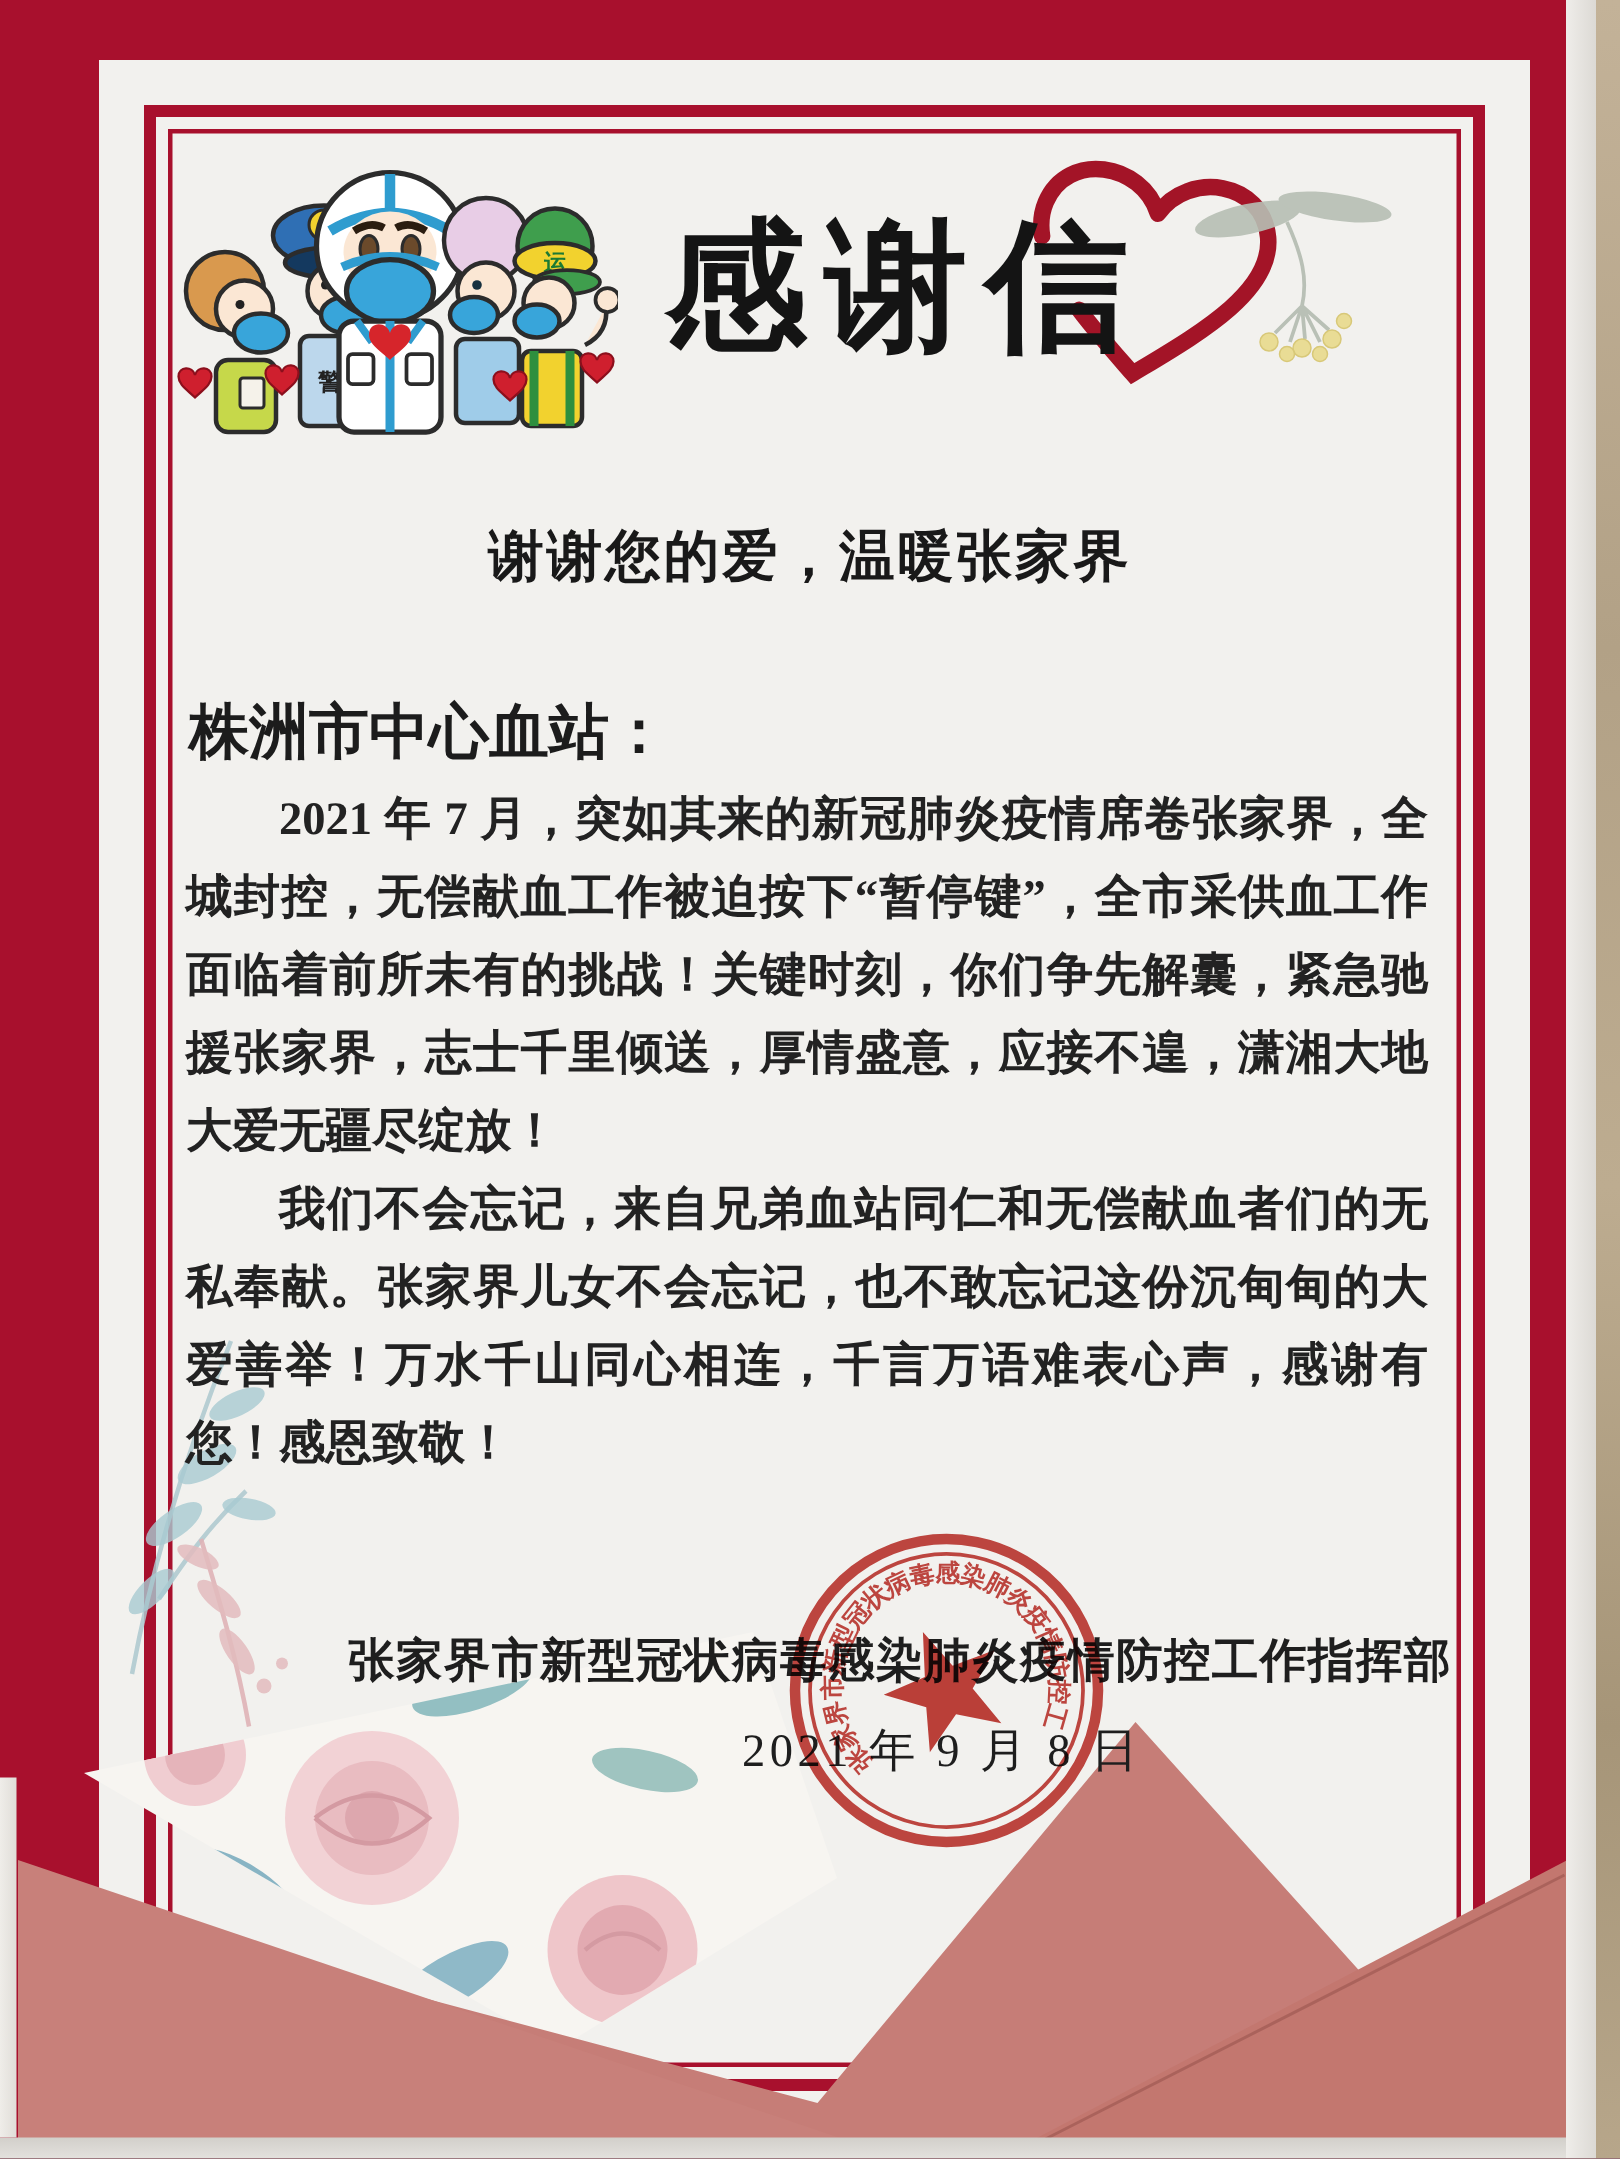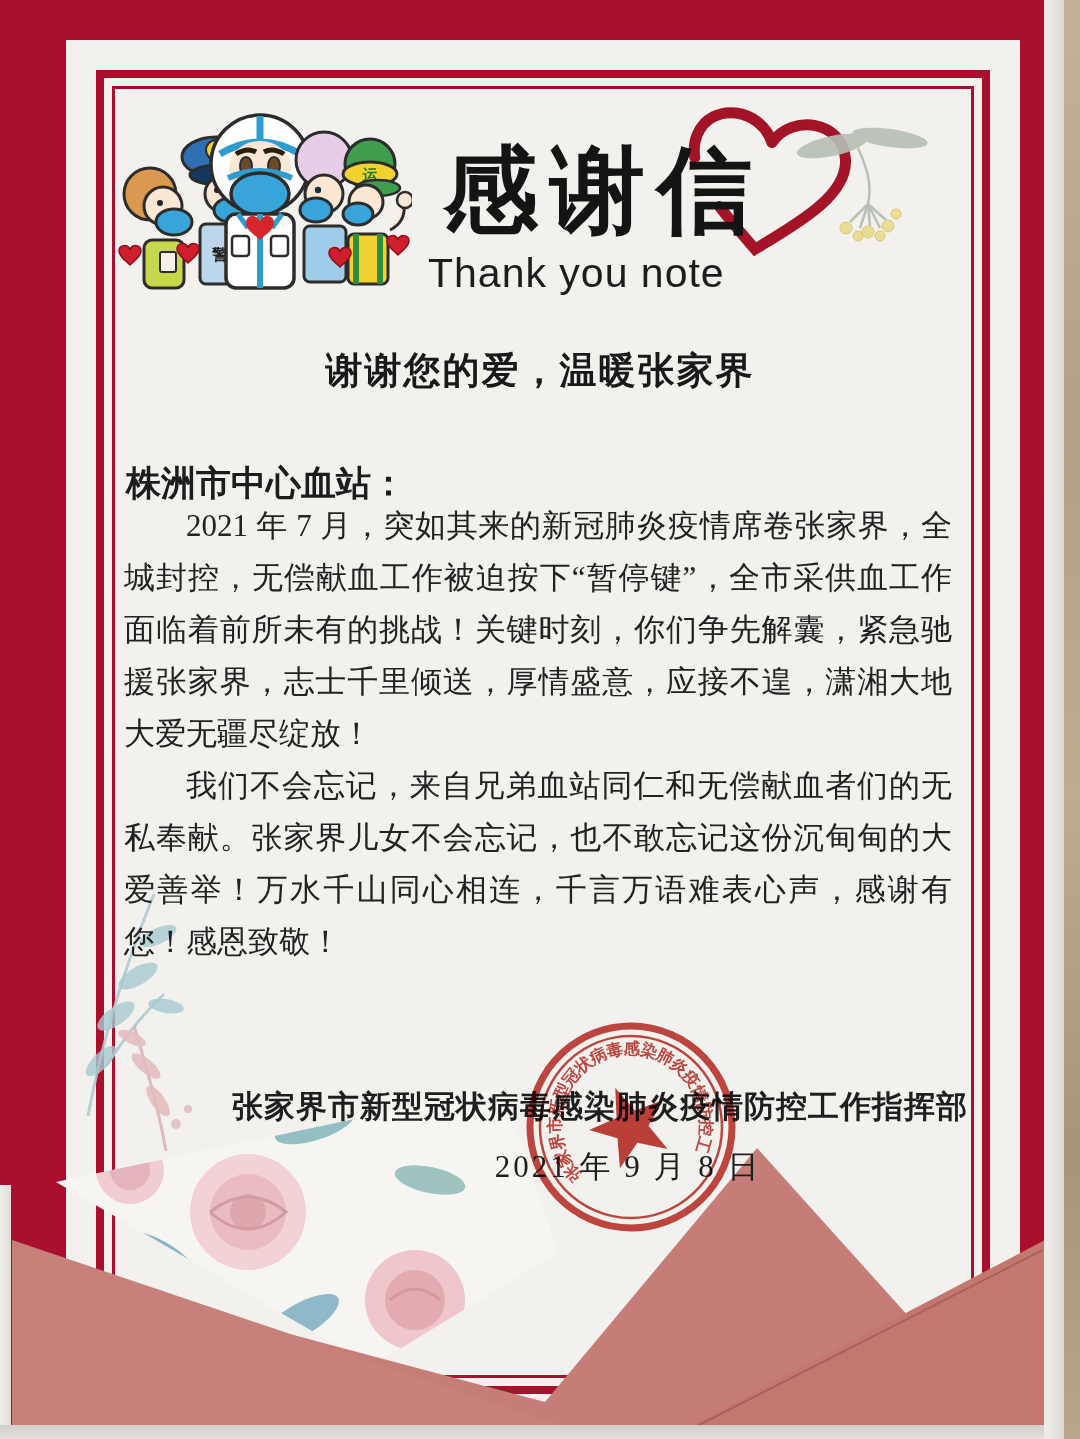--- a/index.html
+++ b/index.html
@@ -33,23 +33,23 @@
   .title-cn{position:absolute;left:422px;top:128px;z-index:6;
     font-size:95px;font-weight:900;color:#141414;letter-spacing:12px;
     font-family:"Liberation Serif","DejaVu Serif",serif;white-space:nowrap;margin-left:21px;}
   .title-en{position:absolute;left:428px;top:250px;z-index:6;
     font-size:41px;color:#1d1d1d;letter-spacing:1px;
     font-family:"Liberation Sans","DejaVu Sans",sans-serif;white-space:nowrap;}
 
   .subtitle{position:absolute;left:0;right:0;top:346px;z-index:6;text-align:center;
     font-size:37px;font-weight:700;color:#191919;letter-spacing:2px;}
   .salutation{position:absolute;left:126px;top:460px;z-index:6;
-    font-size:35px;font-weight:700;color:#1c1c1c;}
-  .body-text{position:absolute;left:124px;top:500px;width:828px;z-index:6;
-    font-size:31px;line-height:52px;color:#222;text-align:justify;}
+    font-size:40px;font-weight:700;color:#1c1c1c;}
+  .body-text{position:absolute;left:124px;top:520px;width:828px;z-index:6;
+    font-size:31px;line-height:52px;color:#222;text-align:justify;font-weight:bold;}
   .body-text p{margin:0;text-indent:2em;}
 
   .signature{position:absolute;left:0;right:0;top:1086px;z-index:6;text-align:center;
     text-indent:120px;font-size:31px;font-weight:600;color:#1e1e1e;letter-spacing:1px;white-space:nowrap;}
   .date{position:absolute;left:0;right:0;top:1146px;z-index:6;text-align:center;
     text-indent:176px;font-size:31px;color:#1e1e1e;letter-spacing:3px;white-space:nowrap;}
 
   .stamp{position:absolute;left:520px;top:1016px;z-index:7;
     transform:rotate(-10deg);mix-blend-mode:multiply;opacity:.93;}
 </style>
@@ -203,21 +203,20 @@
       <circle cx="74" cy="120" r="6"></circle>
         <circle cx="96" cy="124" r="6"></circle>
       <circle cx="116" cy="118" r="6"></circle>
         <circle cx="86" cy="128" r="5"></circle>
       <circle cx="108" cy="128" r="5"></circle>
         <circle cx="124" cy="106" r="5"></circle>
     </g>
   </svg>
 
   <div class="title-cn">感谢信</div>
-  <div class="title-en">Thank you note</div>
 
   <div class="subtitle">谢谢您的爱，温暖张家界</div>
   <div class="salutation">株洲市中心血站：</div>
   <div class="body-text">
     <p>2021 年 7 月，突如其来的新冠肺炎疫情席卷张家界，全城封控，无偿献血工作被迫按下“暂停键”，全市采供血工作面临着前所未有的挑战！关键时刻，你们争先解囊，紧急驰援张家界，志士千里倾送，厚情盛意，应接不遑，潇湘大地大爱无疆尽绽放！</p>
     <p>我们不会忘记，来自兄弟血站同仁和无偿献血者们的无私奉献。张家界儿女不会忘记，也不敢忘记这份沉甸甸的大爱善举！万水千山同心相连，千言万语难表心声，感谢有您！感恩致敬！</p>
   </div>
   <div class="signature">张家界市新型冠状病毒感染肺炎疫情防控工作指挥部</div>
   <div class="date">2021 年 9 月 8 日</div>
 

